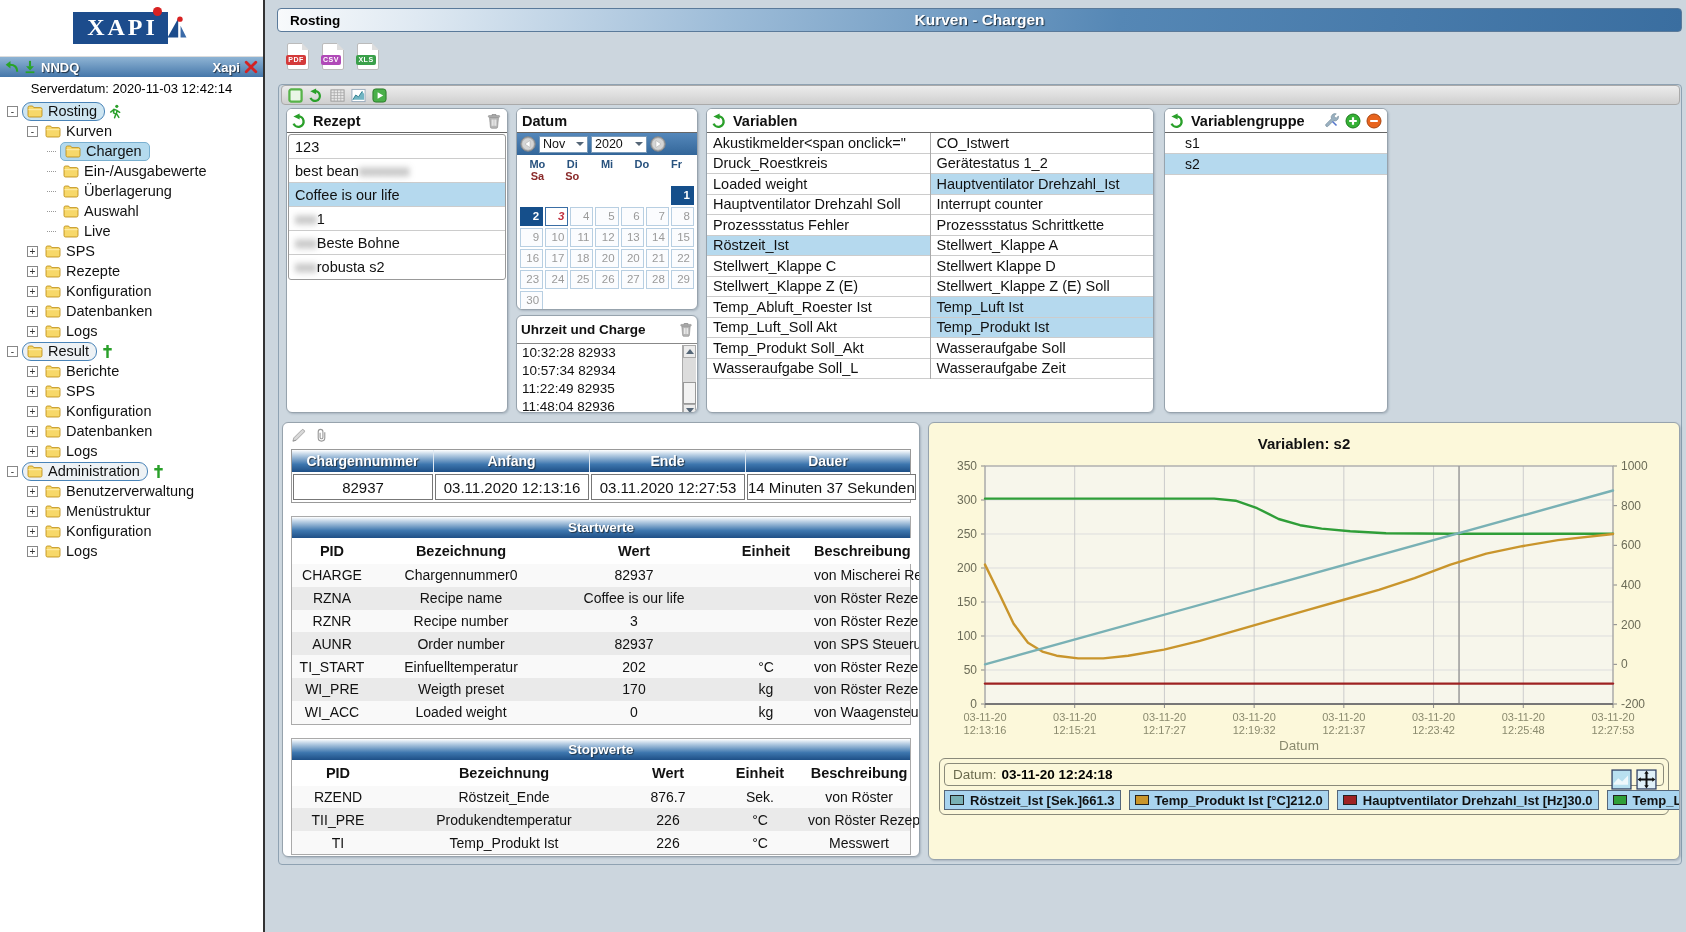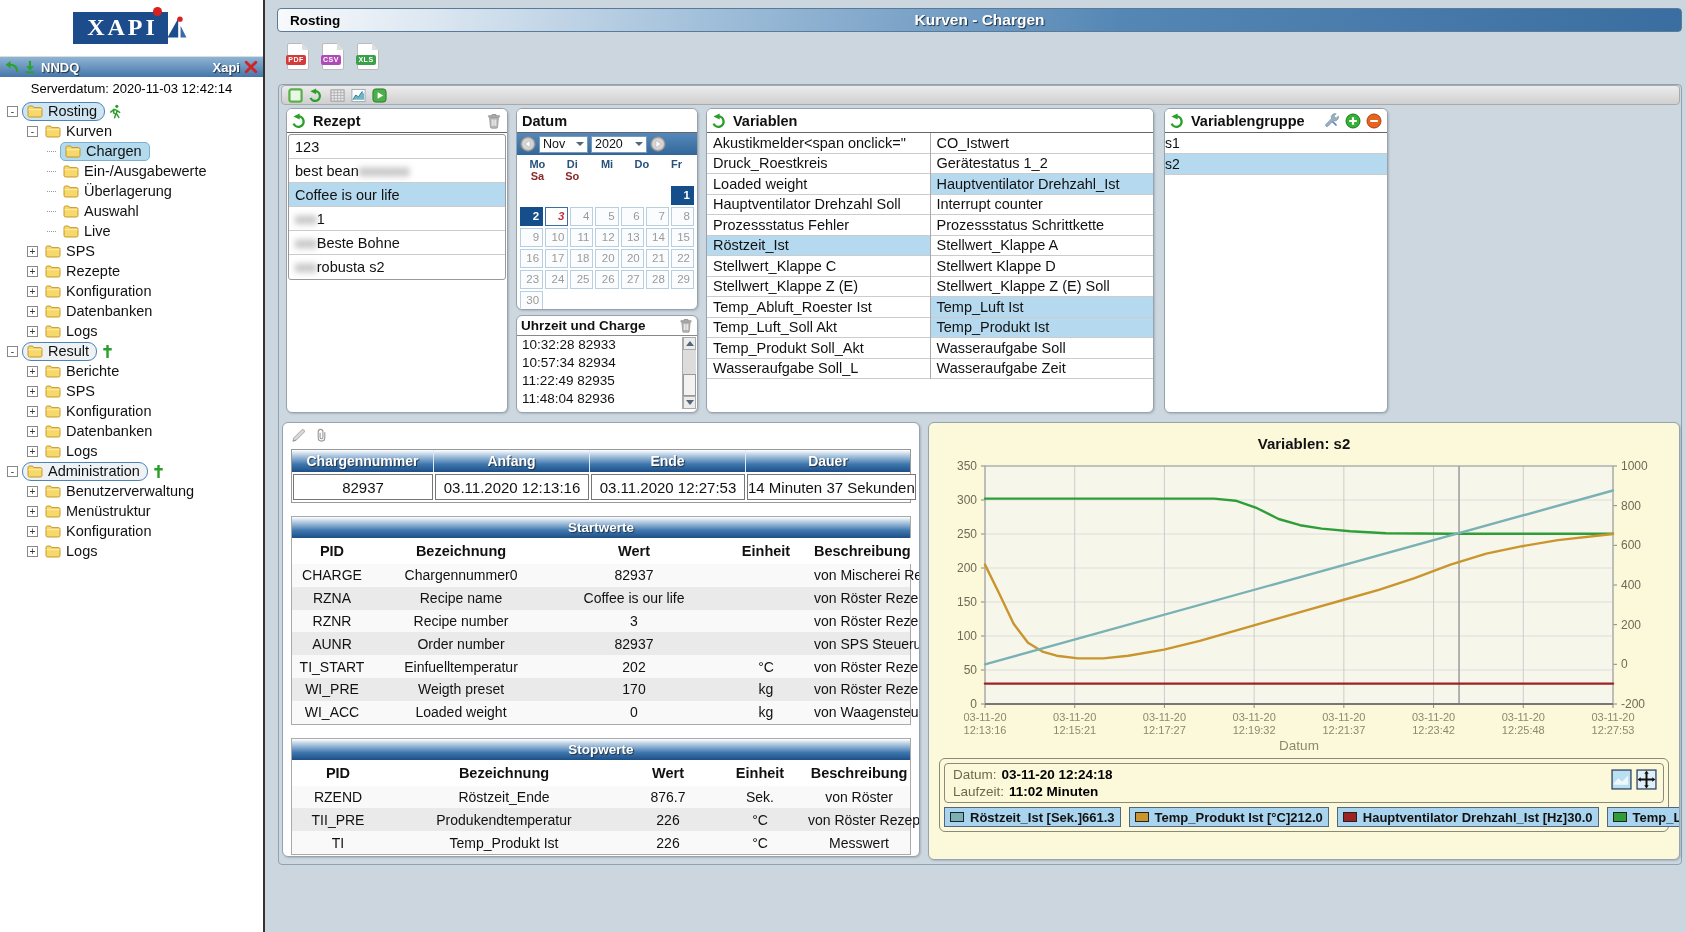--- a/index.html
+++ b/index.html
@@ -73,40 +73,40 @@
   .day-heads{display:grid;grid-template-columns:repeat(5,1fr);padding:3px 3px 1px 3px}
   .day-heads div{font-size:11px;font-weight:bold;color:#28527e;text-align:center}
   .day-heads div.we{color:#8a2a2a}
   .cal-grid{display:grid;grid-template-columns:repeat(7,1fr);gap:2px;padding:3px}
   .cell{height:19px;border:1px solid #b8cfe2;background:#fbfcfe;font-size:11.5px;color:#9a9a9a;text-align:right;padding:2px 3px 0 0}
   .cell.empty{border:none;background:transparent}
   .cell.sel{background:#154f8b;border-color:#154f8b;color:#fff;font-weight:bold}
   .cell.today{color:#c03040;font-style:italic;font-weight:bold;border:1px solid #3a6ea5;background:#fff}
 
   .uhrzeit{left:516px;top:315px;width:182px;height:98px}
-  .uz-head{height:20px;display:flex;align-items:center;gap:4px;padding:0 4px;font-weight:bold;font-size:13.5px;border-bottom:1px solid #888}
+  .uz-head{height:28px;display:flex;align-items:center;gap:4px;padding:0 4px;font-weight:bold;font-size:13.5px;border-bottom:1px solid #888}
   .uz-body{display:flex;height:72px;margin:1px}
   .uz-list{flex:1;overflow:hidden}
   .uz-item{height:18px;font-size:13.5px;padding-left:4px;white-space:nowrap}
   .uz-scroll{width:14px;background:#dcdcdc;border-left:1px solid #aaa;display:flex;flex-direction:column}
   .sc-btn{height:13px;background:#ececec;border:1px solid #aaa;display:flex;align-items:center;justify-content:center}
   .tri-up{border:4px solid transparent;border-bottom:5px solid #567;margin-top:-4px}
   .tri-down{border:4px solid transparent;border-top:5px solid #567;margin-bottom:-4px}
   .sc-track{flex:1;position:relative}
   .sc-thumb{position:absolute;left:0;right:0;bottom:0;height:22px;background:#f2f2f2;border:1px solid #999}
 
   .variablen{left:706px;top:108px;width:448px;height:305px}
   .var-cols{display:flex}
   .var-col{flex:1}
   .var-col.first{border-right:1px solid #aaa}
   .var-item{height:20.5px;display:flex;align-items:center;padding-left:6px;font-size:14.5px;border-bottom:1px solid #ccc;white-space:nowrap;overflow:hidden}
   .var-item.sel{background:#b5d9ee}
 
   .gruppe{left:1164px;top:108px;width:224px;height:305px}
-  .gr-item{height:21px;display:flex;align-items:center;padding-left:0;font-size:14px;border-bottom:1px solid #ccc}
+  .gr-item{height:21px;display:flex;align-items:center;padding-left:20px;font-size:14px;border-bottom:1px solid #ccc}
   .gr-item.sel{background:#b5d9ee}
 
   
   .details{left:282px;top:422px;width:638px;height:435px}
   .d-tools{height:24px;display:flex;align-items:center;gap:8px;padding:2px 8px}
   .d-tools .ic{width:15px;height:15px}
   .blue-head{background:linear-gradient(#ffffff 0%,#b9cfe4 22%,#3d76ae 65%,#1e4f86 100%);color:#fff;font-weight:bold;text-shadow:1px 1px 1px #234}
   .charge-box{margin:2px 8px 0 8px;border:1px solid #999}
   .charge-grid{display:grid;grid-template-columns:142px 156px 156px 1fr}
   .charge-h{height:22px;font-size:14px;display:flex;align-items:center;justify-content:center;border-right:1px solid #dfe9f2}
@@ -1022,24 +1022,20 @@
       <polyline points="46.0,227.6 674.0,227.6" fill="none" stroke="#9e2222" stroke-width="2.4" stroke-linejoin="round" stroke-linecap="round"></polyline>
       <polyline points="46.0,208.3 674.0,34.5" fill="none" stroke="#79b1b5" stroke-width="2.4" stroke-linejoin="round" stroke-linecap="round"></polyline>
       <text x="360" y="294" text-anchor="middle" font-size="13.5" fill="#8a8a6e">Datum</text>
     </svg>
   <div class="legendwrap">
     <div class="info-box">
       <div class="info-line">
           <span class="info-lbl">Datum:</span>
           <span class="info-val">03-11-20 12:24:18</span>
         </div>
-      <div class="info-line">
-          <span class="info-lbl">Laufzeit:</span>
-          <span class="info-val">11:02 Minuten</span>
-        </div>
       <div class="info-icons">
         <svg class="ic">
             <use href="#i-chartbtn"></use>
           </svg>
         <svg class="ic">
             <use href="#i-move"></use>
           </svg>
       </div>
     </div>
     <div class="legend-grid">

